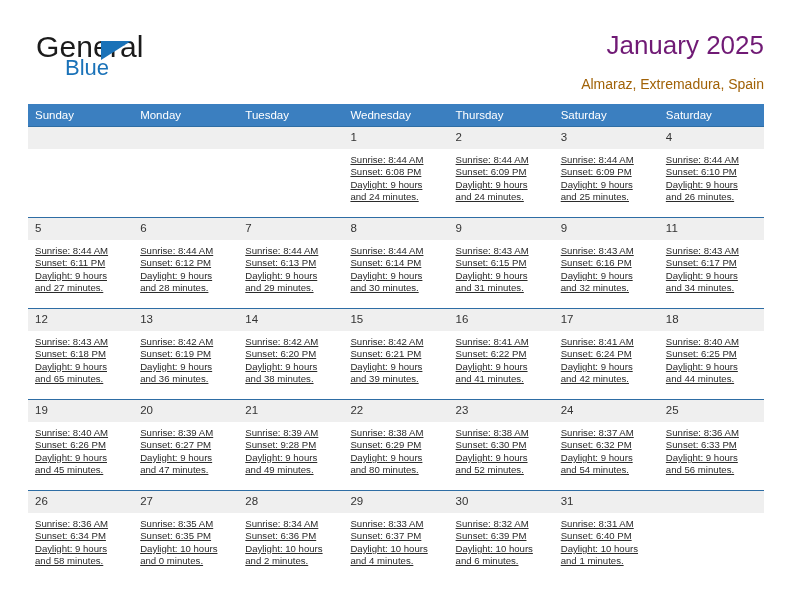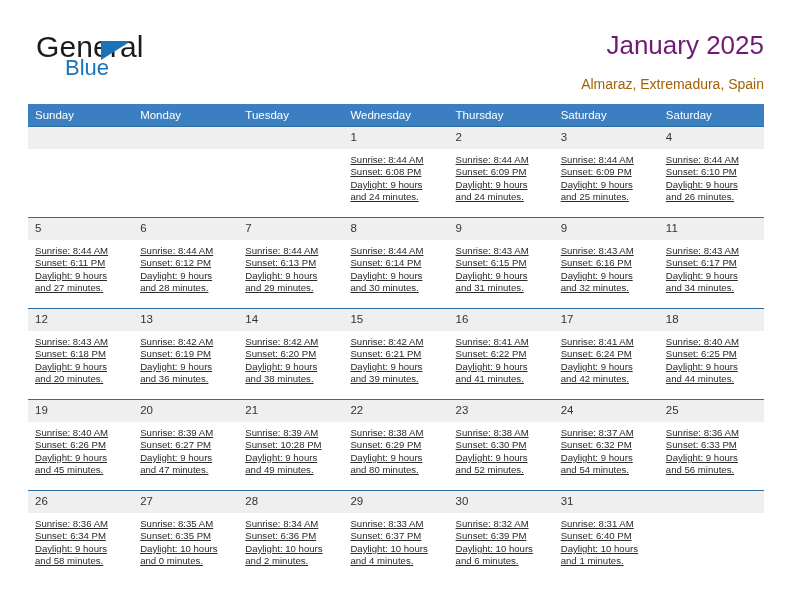--- a/index.html
+++ b/index.html
@@ -269,21 +269,21 @@
               </div>
             </td>
           </tr>
           <tr class="week-row">
             <td>
               <div class="daynum">12</div>
               <div class="info">
                 <div>Sunrise: 8:43 AM</div>
                 <div>Sunset: 6:18 PM</div>
                 <div>Daylight: 9 hours</div>
-                <div>and 20 minutes.</div>
+                <div>and 65 minutes.</div>
               </div>
             </td>
             <td>
               <div class="daynum">13</div>
               <div class="info">
                 <div>Sunrise: 8:42 AM</div>
                 <div>Sunset: 6:19 PM</div>
                 <div>Daylight: 9 hours</div>
                 <div>and 36 minutes.</div>
               </div>
@@ -350,21 +350,21 @@
                 <div>Sunrise: 8:39 AM</div>
                 <div>Sunset: 6:27 PM</div>
                 <div>Daylight: 9 hours</div>
                 <div>and 47 minutes.</div>
               </div>
             </td>
             <td>
               <div class="daynum">21</div>
               <div class="info">
                 <div>Sunrise: 8:39 AM</div>
-                <div>Sunset: 10:28 PM</div>
+                <div>Sunset: 9:28 PM</div>
                 <div>Daylight: 9 hours</div>
                 <div>and 49 minutes.</div>
               </div>
             </td>
             <td>
               <div class="daynum">22</div>
               <div class="info">
                 <div>Sunrise: 8:38 AM</div>
                 <div>Sunset: 6:29 PM</div>
                 <div>Daylight: 9 hours</div>

